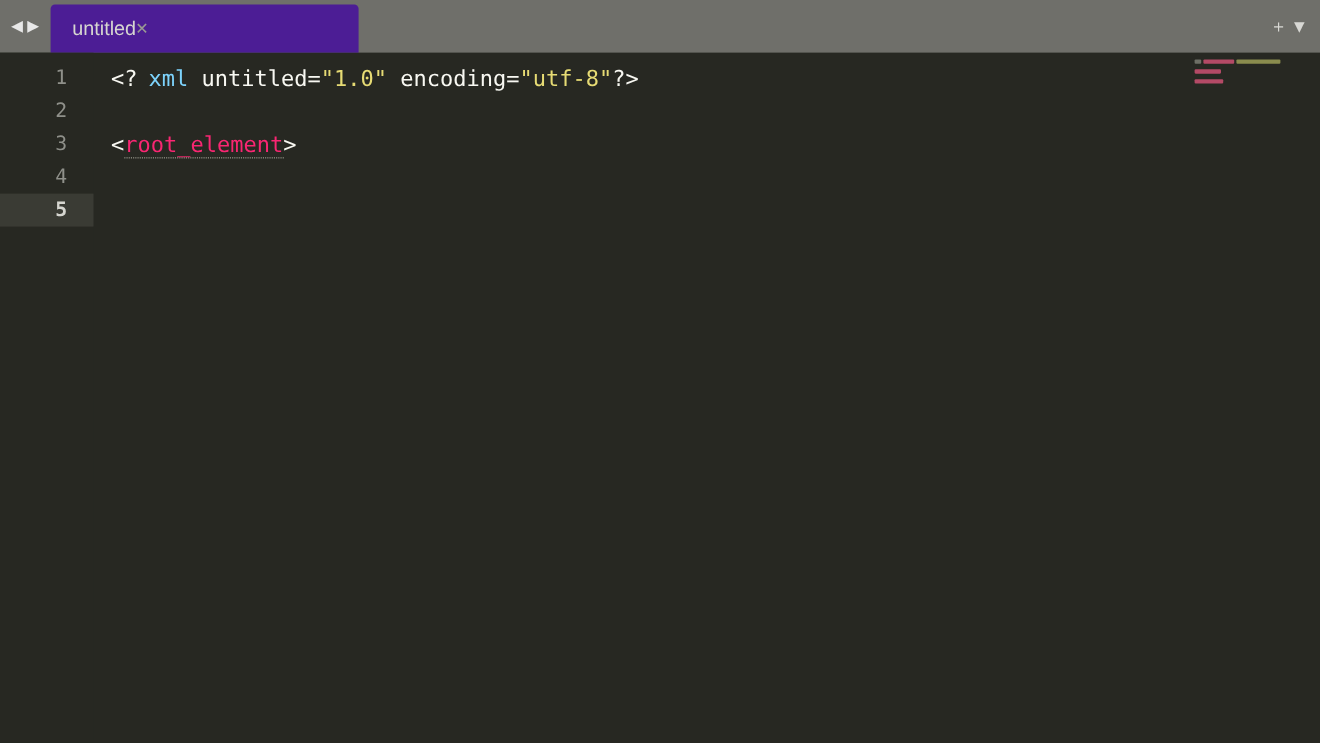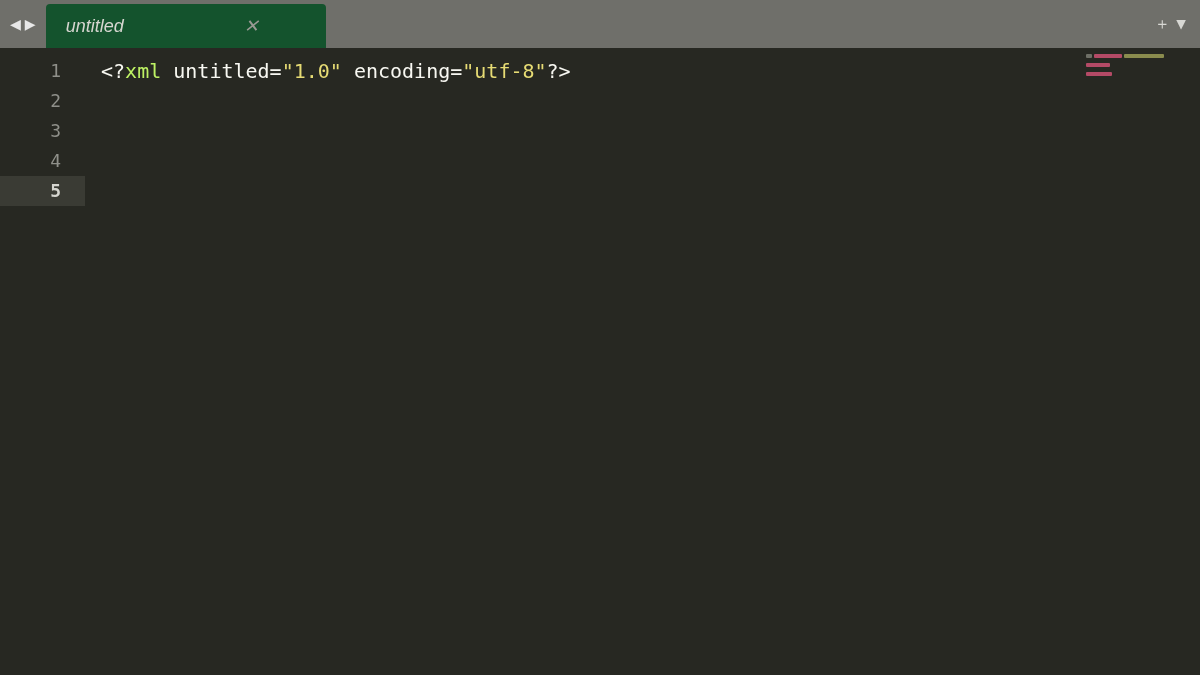--- a/index.html
+++ b/index.html
@@ -31,32 +31,30 @@
     padding: 0 10px;
   }
   .nav-arrow {
     color: #e8e8e8;
     font-size: 18px;
     line-height: 1;
     cursor: pointer;
     user-select: none;
   }
   .tab {
-    background: #14532d;
+    background: #4c1d95;
     height: 44px;
     margin-top: 4px;
     display: flex;
     align-items: center;
     padding: 0 18px 0 20px;
     border-top-left-radius: 4px;
     border-top-right-radius: 4px;
-    gap: 120px;
     min-width: 280px;
     color: #d6d6d0;
-    font-style: italic;
   }
   .tab-title {
     font-size: 18px;
     font-family: "Segoe UI", "Helvetica Neue", Arial, sans-serif;
     font-weight: 400;
   }
   .tab-close {
     color: #9a9a94;
     font-size: 18px;
     cursor: pointer;
@@ -111,21 +109,21 @@
     line-height: 30px;
     font-size: 20px;
     white-space: pre;
     padding-left: 16px;
     position: relative;
   }
   .line.current {
     background: #2f3029;
   }
   .p  { color: #f8f8f2; } 
-  .kw { color: #bef264; } 
+  .kw { color: #7dd3fc; margin-left: 10px; } 
   .at { color: #f8f8f2; } 
   .st { color: #e6db74; } 
   .tg { color: #f92672; border-bottom: 1px dotted #a6a69a; } 
   .caret {
     display: inline-block;
     width: 2px;
     height: 24px;
     background: #f8f8f2;
     vertical-align: -4px;
     margin-left: 0;
@@ -181,20 +179,21 @@
       <div class="ln">4</div>
       <div class="ln current">5</div>
     </div>
 
     <div class="code">
 
       <div class="line"><span class="p">&lt;?</span><span class="kw">xml</span><span class="p"> </span><span class="at">untitled=</span><span class="st">"1.0"</span><span class="p"> </span><span class="at">encoding=</span><span class="st">"utf-8"</span><span class="p">?&gt;</span></div>
 
       <div class="line"></div>
 
+      <div class="line"><span class="p">&lt;</span><span class="tg">root_element</span><span class="p">&gt;</span></div>
 
       <div class="line"></div>
 
 
       <div class="minimap">
         <div class="mm-row">
             <div class="mm-seg mm-a" style="width:6px"></div>
             <div class="mm-seg mm-b" style="width:28px"></div>
             <div class="mm-seg mm-c" style="width:40px"></div>
           </div>

